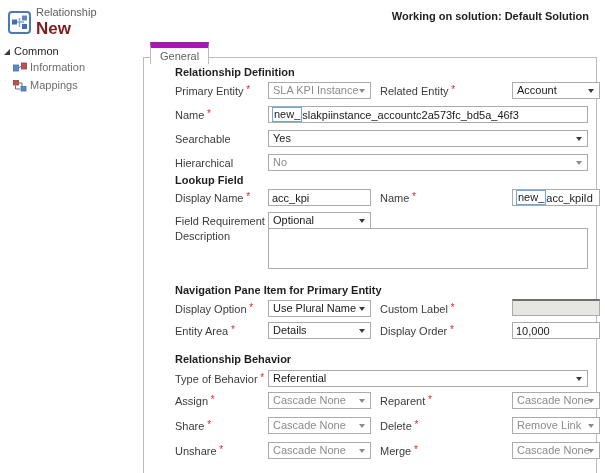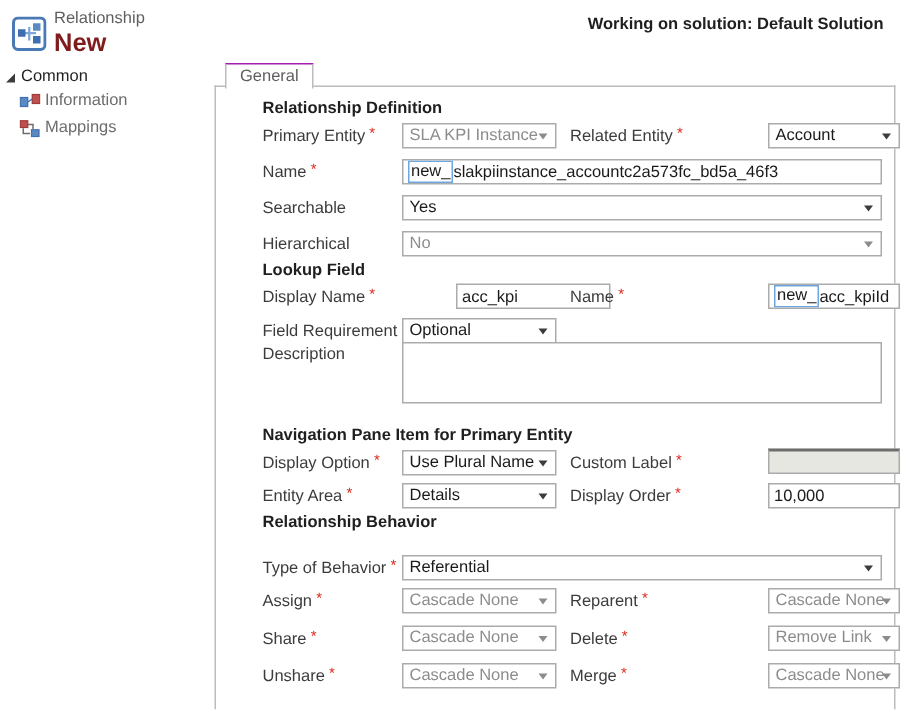--- a/index.html
+++ b/index.html
@@ -17,21 +17,21 @@
   .tree-arrow{position:absolute;left:4px;top:49px;width:0;height:0;
     border-style:solid;border-width:0 0 6px 6px;border-color:transparent transparent #3c3c3c transparent;}
   .group-label{position:absolute;left:14px;top:45px;font-weight:normal;color:#1f1f1f;}
   .side-item{position:absolute;left:30px;color:#6d6d6d;}
   .side-icon{position:absolute;left:13px;width:14px;height:12px;}
   
   .panel{position:absolute;left:143px;top:57px;width:454px;height:416px;
     border-top:1px solid #bcbcbc;border-left:1px solid #bcbcbc;border-right:1px solid #bcbcbc;
     box-sizing:border-box;background:#fff;z-index:1;}
   .tab{position:absolute;left:150px;top:42px;height:16px;padding:0 9px;background:#fff;
-    border-top:1px solid #a21caf;border-left:1px solid #bcbcbc;border-right:1px solid #bcbcbc;
+    border-top:6px solid #a21caf;border-left:1px solid #bcbcbc;border-right:1px solid #bcbcbc;
     color:#5f5f5f;line-height:16px;z-index:2;}
   
   .sect{position:absolute;font-weight:bold;color:#1f1f1f;z-index:3;}
   .lbl{position:absolute;color:#3c3c3c;z-index:3;}
   .req::after{content:"\00a0*";color:#e0281c;font-size:10px;vertical-align:top;line-height:9px;}
   .combo{position:absolute;height:17px;border:1px solid #ababab;background:#fff;box-sizing:border-box;
     color:#1a1a1a;line-height:15px;padding:0 16px 0 4px;overflow:hidden;white-space:nowrap;z-index:3;cursor:default;}
   .combo .arr{position:absolute;right:5px;top:6px;width:0;height:0;
     border-left:3px solid transparent;border-right:3px solid transparent;border-top:4px solid #3c3c3c;}
   .combo.disabled{color:#8c8c8c;}
@@ -112,21 +112,21 @@
 
 <div class="lbl" style="left:175px;top:157px">Hierarchical</div>
 <div class="combo cff disabled" style="top:154px">
   <span>No</span>
   <span class="arr"></span>
 </div>
 
 <div class="sect" style="left:175px;top:174px">Lookup Field</div>
 
 <div class="lbl req" style="left:175px;top:192px">Display Name</div>
-<input class="ibox c1f" style="top: 189px; margin-left: 36px;" value="acc_kpi">
+<input class="ibox c1f" style="top: 189px;" value="acc_kpi">
 <div class="lbl req" style="left:380px;top:192px">Name</div>
 <div class="tbox c2f" style="top:189px">
   <span class="prefix">new_</span>
     <span>acc_kpiId</span>
 </div>
 
 <div class="lbl req" style="left:175px;top:215px">Field Requirement</div>
 <div class="combo c1f" style="top:212px">
   <span>Optional</span>
   <span class="arr"></span>
@@ -146,21 +146,21 @@
 <input class="ibox off c2f" style="top: 299px;" disabled="" value="">
 
 <div class="lbl req" style="left:175px;top:325px">Entity Area</div>
 <div class="combo c1f" style="top:322px">
   <span>Details</span>
   <span class="arr"></span>
 </div>
 <div class="lbl req" style="left:380px;top:325px">Display Order</div>
 <input class="ibox c2f" style="top: 322px;" value="10,000">
 
-<div class="sect" style="left:175px;top:342px">Relationship Behavior</div>
+<div class="sect" style="left:175px;top:353px">Relationship Behavior</div>
 
 <div class="lbl req" style="left:175px;top:373px">Type of Behavior</div>
 <div class="combo cff" style="top:370px">
   <span>Referential</span>
   <span class="arr"></span>
 </div>
 
 <div class="lbl req" style="left:175px;top:395px">Assign</div>
 <div class="combo c1f disabled" style="top:392px">
   <span>Cascade None</span>

